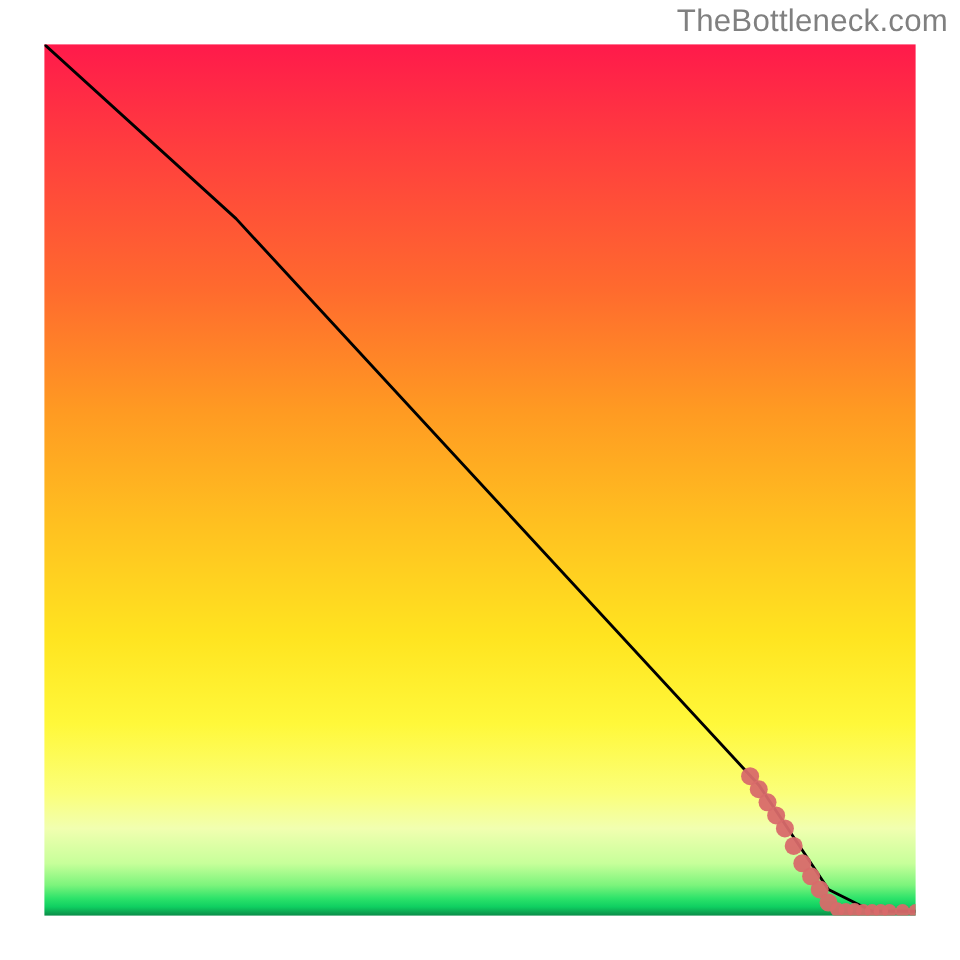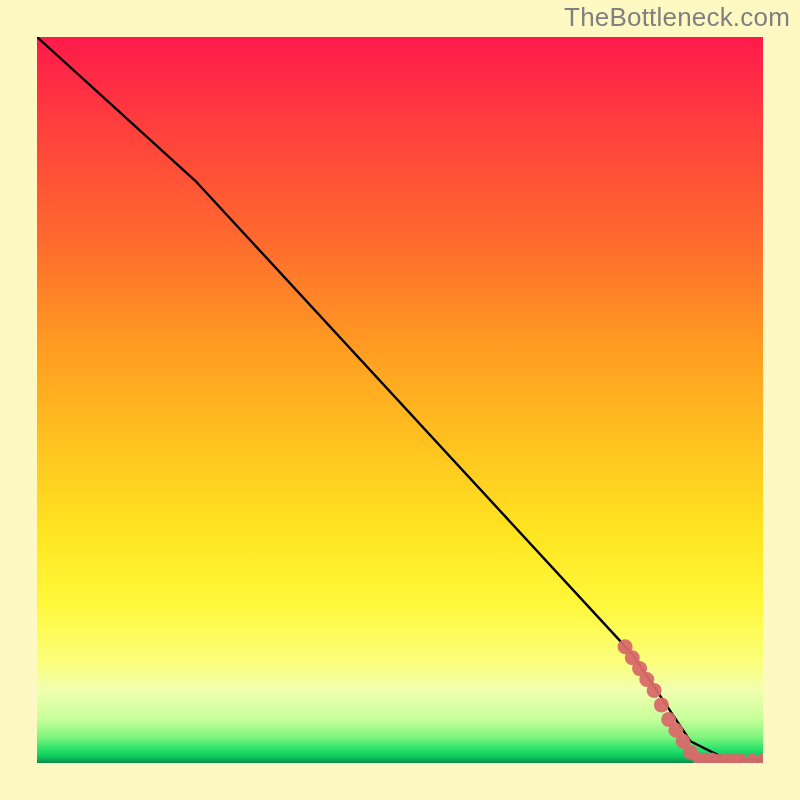--- a/index.html
+++ b/index.html
@@ -8,21 +8,21 @@
     width: 800px;
     height: 800px;
     background: #000;
     overflow: hidden;
     font-family: Arial, Helvetica, sans-serif;
   }
   .frame {
     position: relative;
     width: 800px;
     height: 800px;
-    background: #fef9c3;
+    background: #ffffff;
   }
   .watermark {
     position: absolute;
     top: 2px;
     right: 10px;
     color: #808080;
     font-size: 26px;
     font-weight: 400;
     letter-spacing: 0.2px;
     z-index: 5;

